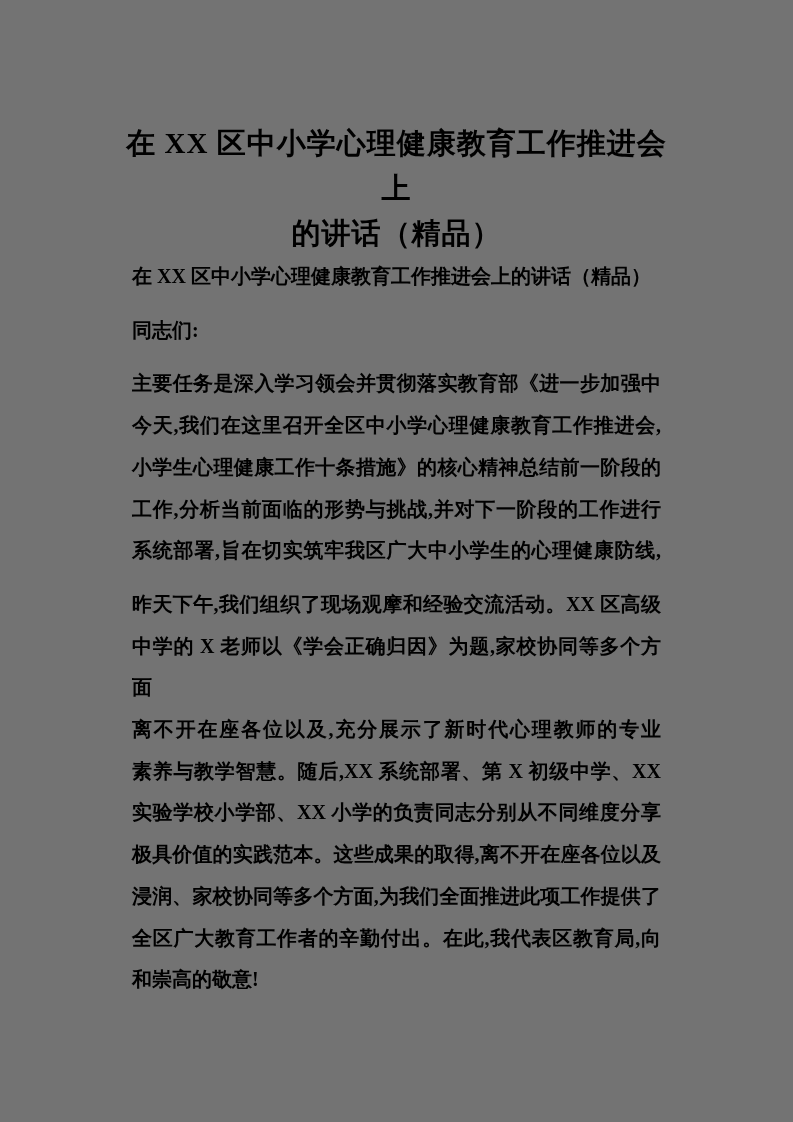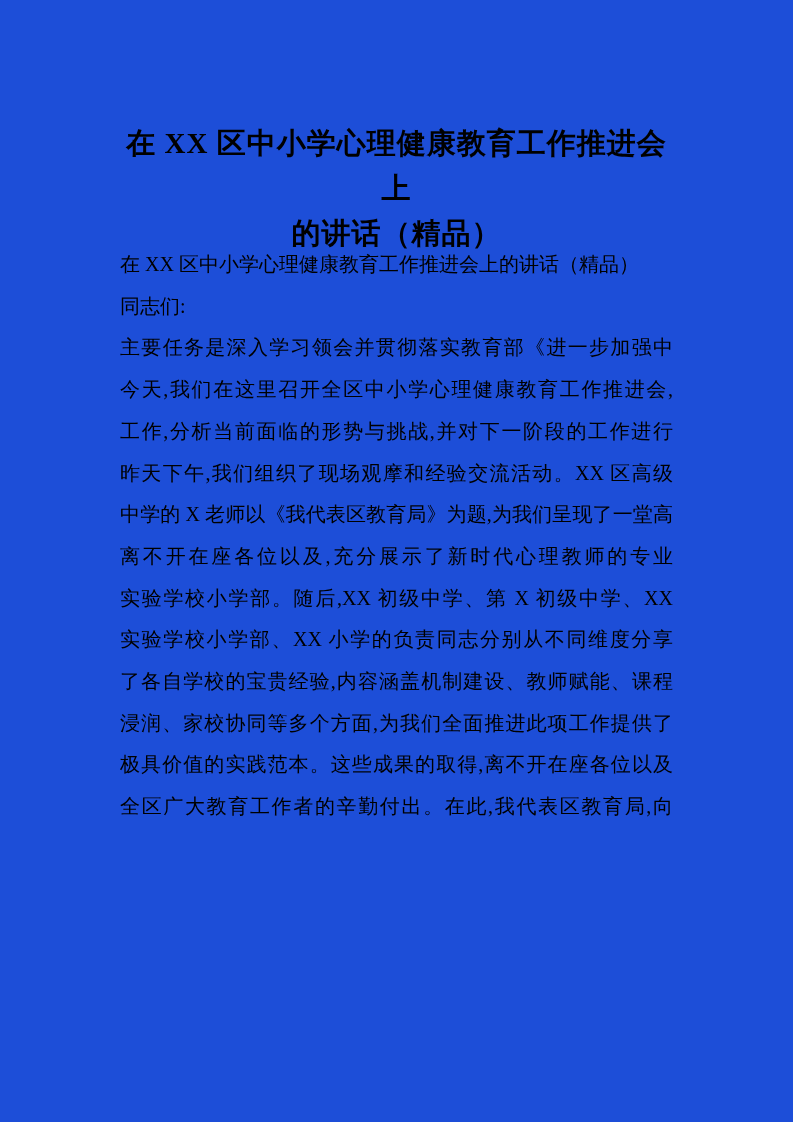--- a/index.html
+++ b/index.html
@@ -9,42 +9,42 @@
     height: 1122px;
     font-family: "Liberation Serif", "DejaVu Serif", serif;
     color: #000000;
     overflow: hidden;
     position: relative;
   }
   .page {
     position: relative;
     width: 793px;
     height: 1122px;
-    background: #1d4ed8;
+    background: #737373;
   }
   .doc-title {
     position: absolute;
     top: 121px;
     left: 120px;
     width: 553px;
     font-size: 29px;
     font-weight: 700;
     line-height: 45px;
     text-align: center;
     letter-spacing: 1px;
   }
   .doc-body {
     position: absolute;
     top: 244px;
     left: 120px;
     width: 553px;
     font-size: 20px;
     line-height: 41.7px;
   }
-  .para { margin: 0; }
+  .para { margin: 12px; font-weight: bold; }
   .ln {
     text-align: justify;
     text-align-last: auto;
     min-height: 41.7px;
   }
   .ln.j {
     text-align: justify;
     text-align-last: justify;
     -moz-text-align-last: justify;
   }
@@ -65,29 +65,31 @@
       <div class="ln">在 XX 区中小学心理健康教育工作推进会上的讲话（精品）</div>
     </div>
 
     <div class="para">
       <div class="ln">同志们:</div>
     </div>
 
     <div class="para">
       <div class="ln j">主要任务是深入学习领会并贯彻落实教育部《进一步加强中</div>
       <div class="ln j">今天,我们在这里召开全区中小学心理健康教育工作推进会,</div>
+      <div class="ln j">小学生心理健康工作十条措施》的核心精神总结前一阶段的</div>
       <div class="ln j">工作,分析当前面临的形势与挑战,并对下一阶段的工作进行</div>
+      <div class="ln j">系统部署,旨在切实筑牢我区广大中小学生的心理健康防线,</div>
     </div>
 
     <div class="para">
       <div class="ln j">昨天下午,我们组织了现场观摩和经验交流活动。XX 区高级</div>
-      <div class="ln j">中学的 X 老师以《我代表区教育局》为题,为我们呈现了一堂高</div>
+      <div class="ln j">中学的 X 老师以《学会正确归因》为题,家校协同等多个方面</div>
       <div class="ln j">离不开在座各位以及,充分展示了新时代心理教师的专业</div>
-      <div class="ln j">实验学校小学部。随后,XX 初级中学、第 X 初级中学、XX</div>
+      <div class="ln j">素养与教学智慧。随后,XX 系统部署、第 X 初级中学、XX</div>
       <div class="ln j">实验学校小学部、XX 小学的负责同志分别从不同维度分享</div>
-      <div class="ln j">了各自学校的宝贵经验,内容涵盖机制建设、教师赋能、课程</div>
+      <div class="ln j">极具价值的实践范本。这些成果的取得,离不开在座各位以及</div>
       <div class="ln j">浸润、家校协同等多个方面,为我们全面推进此项工作提供了</div>
-      <div class="ln j">极具价值的实践范本。这些成果的取得,离不开在座各位以及</div>
       <div class="ln j">全区广大教育工作者的辛勤付出。在此,我代表区教育局,向</div>
+      <div class="ln">和崇高的敬意!</div>
     </div>
 
   </div>
 </div>
 
 </body></html>

